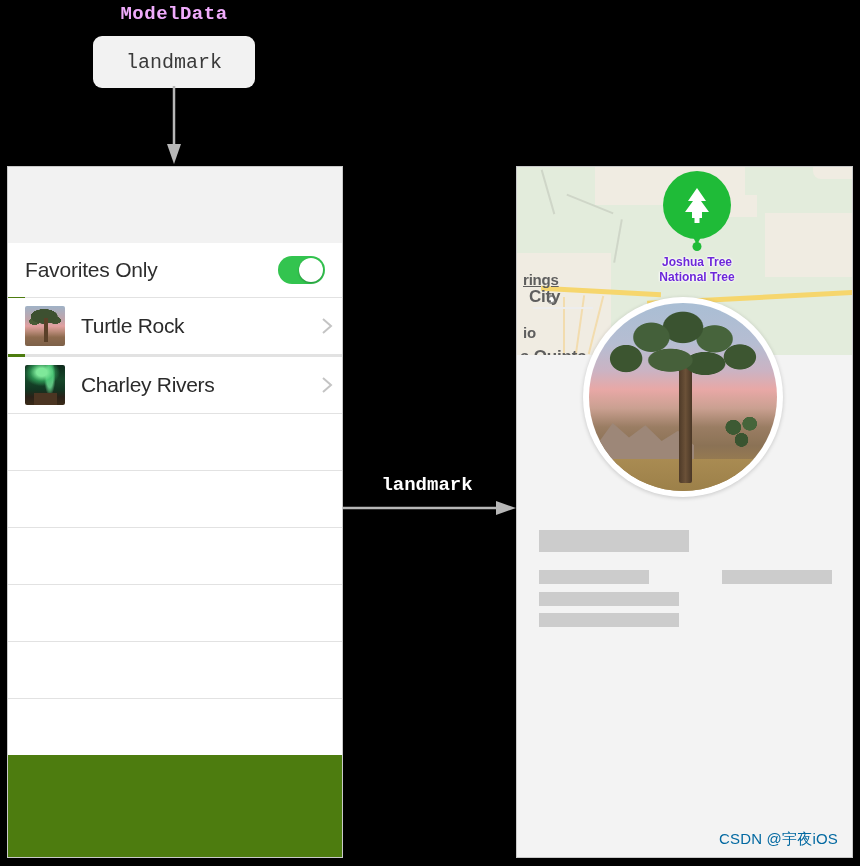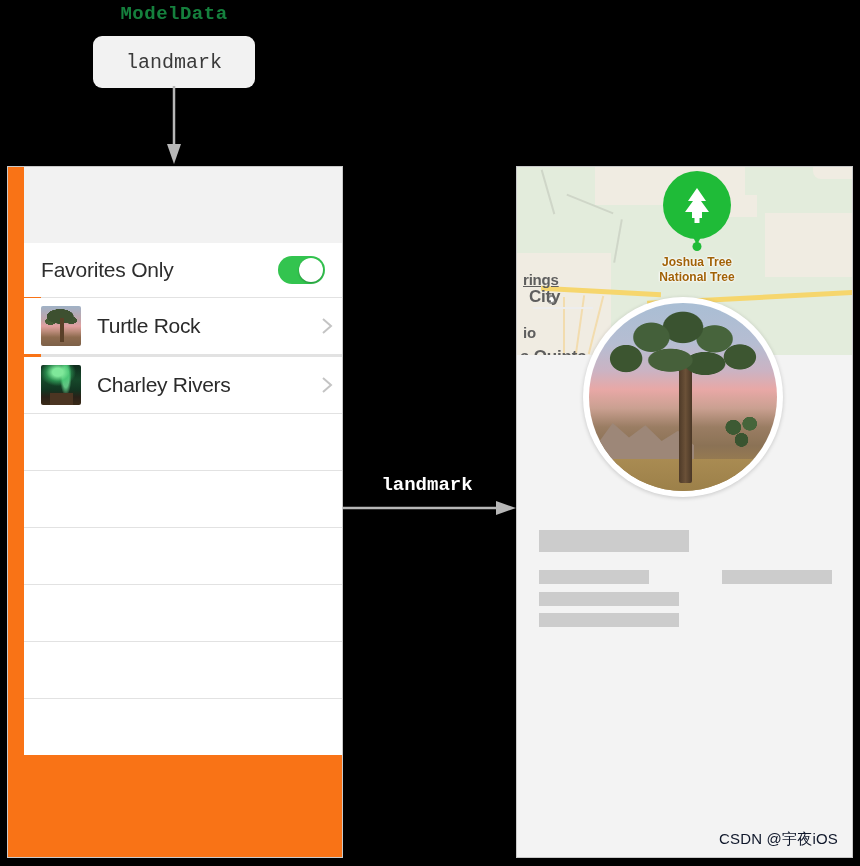--- a/index.html
+++ b/index.html
@@ -9,21 +9,21 @@
     font-family: "Liberation Sans", sans-serif;
     overflow: hidden;
   }
   #stage { position: relative; width: 860px; height: 866px; background: #000; }
 
   
   .diagram-title {
     position: absolute; left: 0; top: 3px; width: 348px;
     text-align: center;
     font-family: "Liberation Mono", monospace;
-    font-size: 19px; font-weight: bold; color: #15803d;
+    font-size: 19px; font-weight: bold; color: #f0abfc;
     letter-spacing: 0.5px;
     white-space: nowrap;
   }
   .chip {
     position: absolute; left: 93px; top: 36px;
     width: 162px; height: 52px;
     background: #f2f2f2; border-radius: 9px;
     display: flex; align-items: center; justify-content: center;
     font-family: "Liberation Mono", monospace;
     font-size: 20px; color: #3a3a3a;
@@ -35,24 +35,23 @@
     font-family: "Liberation Mono", monospace;
     font-size: 19px; font-weight: bold; color: #ffffff;
     white-space: nowrap;
   }
   .arrow-right { position: absolute; left: 338px; top: 498px; width: 180px; height: 20px; }
 
   
   .phone-left {
     position: absolute; left: 7px; top: 166px;
     width: 336px; height: 692px;
-    background: #f97316;
+    background: #4d7c0f;
     border: 1px solid #c9c9c9;
     overflow: hidden;
-    padding-left: 16px;
   }
   .nav-bar { height: 76px; background: #f2f2f2; width: 100%; }
   .toggle-row {
     height: 54px; display: flex; align-items: center;
     padding: 0 17px; background: #fff;
   }
   .toggle-label { font-size: 21px; color: #2e2e2e; flex: 1; letter-spacing: -0.2px; }
   .switch {
     width: 47px; height: 28px; border-radius: 14px; background: #33c44f;
     position: relative; flex: none;
@@ -158,21 +157,21 @@
     border-right: 6px solid transparent;
     border-top: 12px solid #1fbb38;
   }
   .pin-dot {
     position: absolute; left: 50%; top: 71px; transform: translateX(-50%);
     width: 9px; height: 9px; border-radius: 50%; background: #1fbb38;
   }
   .pin-caption {
     position: absolute; left: -20px; top: 84px; width: 120px;
     text-align: center; font-size: 12px; font-weight: bold;
-    color: #a16207; line-height: 1.25;
+    color: #6d28d9; line-height: 1.25;
     text-shadow: 0 0 3px #fff, 0 0 3px #fff, 0 0 2px #fff;
   }
 
   .hero {
     position: absolute; left: 66px; top: 130px;
     width: 200px; height: 200px; border-radius: 50%;
     background: #fff; padding: 6px;
     box-shadow: 0 1px 4px rgba(0,0,0,.18);
   }
   .hero-img {
@@ -215,21 +214,21 @@
     background:
       radial-gradient(ellipse 30% 26% at 30% 34%, #3d5a33 0 62%, transparent 66%),
       radial-gradient(ellipse 28% 24% at 70% 26%, #46653a 0 62%, transparent 66%),
       radial-gradient(ellipse 26% 24% at 50% 62%, #3a5430 0 62%, transparent 66%);
   }
 
   .ph-bar { position: absolute; background: #cccccc; }
 
   .watermark {
     position: absolute; right: 14px; bottom: 8px;
-    font-size: 15px; color: #0f172a; letter-spacing: 0.2px;
+    font-size: 15px; color: #0369a1; letter-spacing: 0.2px;
     white-space: nowrap;
   }
 </style>
 </head>
 <body>
 
 <div id="stage">
 
   <div class="diagram-title">ModelData</div>
 

